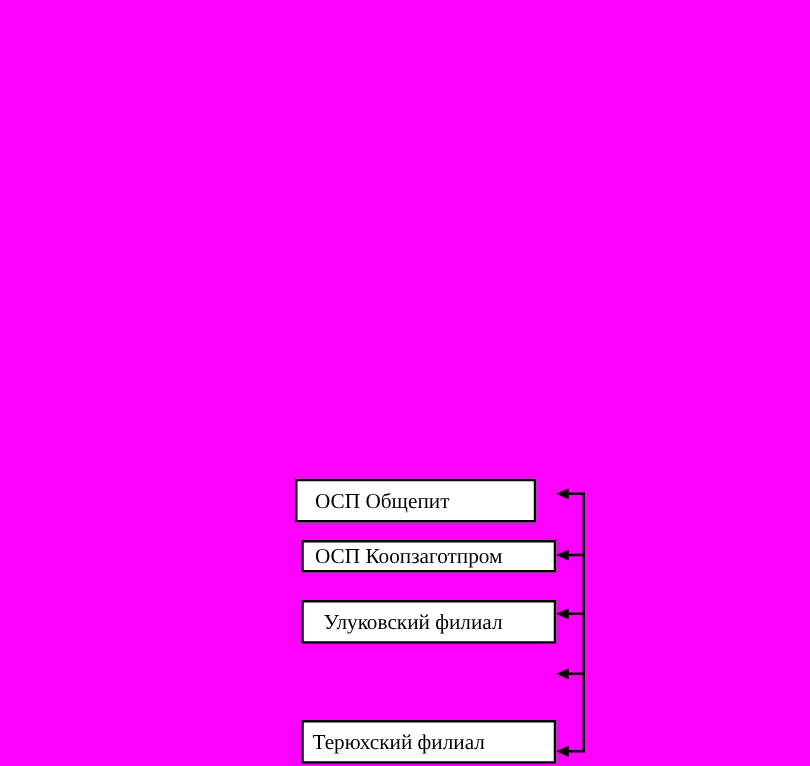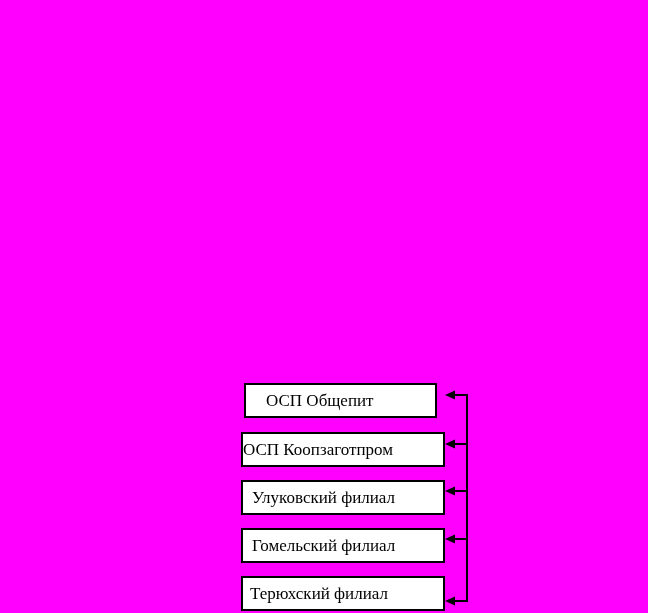--- a/index.html
+++ b/index.html
@@ -30,23 +30,23 @@
     position: absolute;
     box-sizing: border-box;
     background: #FFFFFF;
     border: 2px solid #000000;
     color: #000000;
     font-size: 17px;
     display: flex;
     align-items: center;
     white-space: nowrap;
   }
-  .box-1 { left: 244px; top: 383px; width: 193px; height: 35px; padding-left: 20px; }
-  .box-2 { left: 241px; top: 432px; width: 204px; height: 35px; }
-  .box-3 { left: 241px; top: 480px; width: 204px; height: 35px; padding-left: 9px; }
+  .box-1 { left: 236px; top: 383px; width: 193px; height: 35px; padding-left: 14px; }
+  .box-2 { left: 241px; top: 432px; width: 204px; height: 26px; padding-left: 9px; }
+  .box-3 { left: 241px; top: 480px; width: 204px; height: 35px; padding-left: 16px; }
   .box-4 { left: 241px; top: 528px; width: 204px; height: 35px; padding-left: 9px; }
   .box-5 { left: 241px; top: 576px; width: 204px; height: 35px; padding-left: 7px; }
 </style>
 </head>
 <body>
 
 <div class="canvas">
 
   <svg class="connectors" width="648" height="613" viewBox="0 0 648 613" xmlns="http://www.w3.org/2000/svg">
 
@@ -68,21 +68,18 @@
   </div>
 
   <div class="box box-2">
     <span class="box-label">ОСП Коопзаготпром</span>
   </div>
 
   <div class="box box-3">
     <span class="box-label">Улуковский филиал</span>
   </div>
 
-  <div class="box box-4">
-    <span class="box-label">Гомельский филиал</span>
-  </div>
 
   <div class="box box-5">
     <span class="box-label">Терюхский филиал</span>
   </div>
 
 </div>
 
 </body></html>

